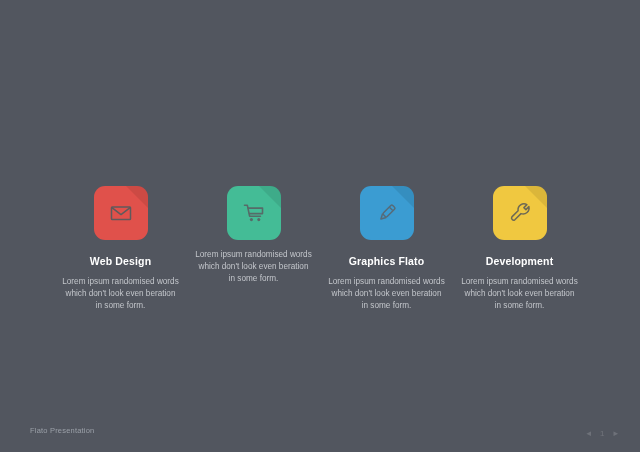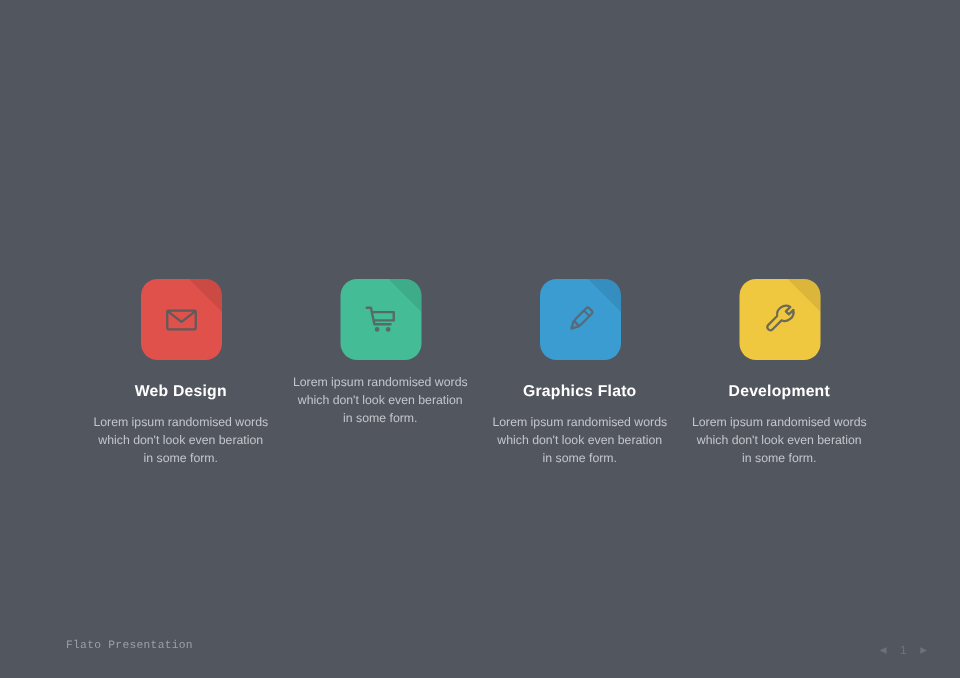--- a/index.html
+++ b/index.html
@@ -78,26 +78,25 @@
   .card-desc {
     margin-top: 9px;
     font-size: 8.2px;
     line-height: 12.2px;
     color: #c3c6cb;
     text-align: center;
     width: 118px;
   }
   #footer-label {
     position: absolute;
-    left: 44px;
+    left: 30px;
     bottom: 17px;
     font-size: 7.5px;
     color: #9ba0a8;
     letter-spacing: 0.2px;
-    font-family: Liberation Mono, monospace;
   }
   #slide-nav {
     position: absolute;
     right: 22px;
     bottom: 14px;
     display: flex;
     align-items: center;
     gap: 9px;
     opacity: 0.16;
   }

